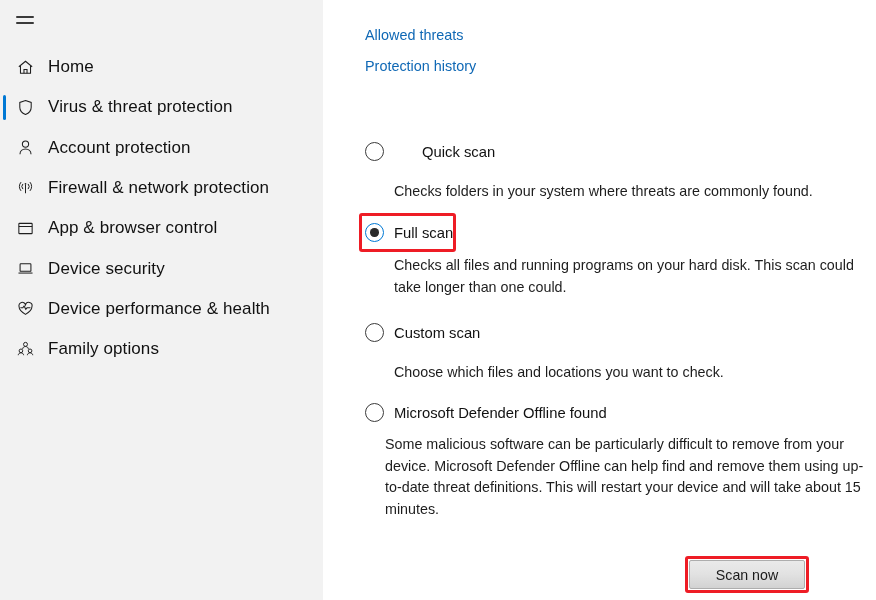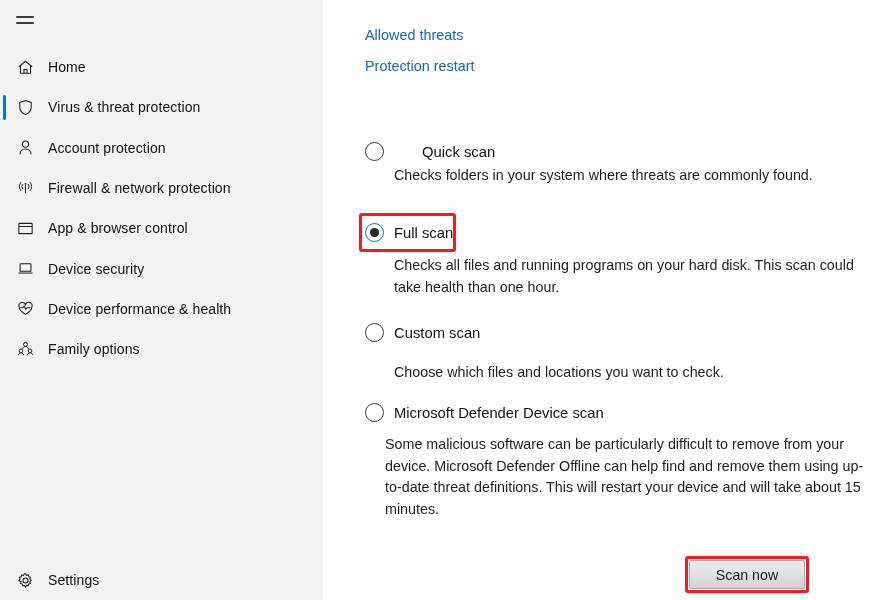--- a/index.html
+++ b/index.html
@@ -83,21 +83,21 @@
     width: 26px;
     min-width: 26px;
     height: 24px;
     display: flex;
     align-items: center;
     justify-content: center;
     color: #1f1f1f;
   }
   .nav-label {
     margin-left: 10px;
-    font-size: 14px;
+    font-size: 17px;
     color: #111111;
     letter-spacing: 0.1px;
     white-space: nowrap;
   }
 
   #settings-item {
     position: absolute;
     left: 0;
     top: 560px;
     width: 323px;
@@ -313,66 +313,57 @@
             <path d="M2.4 16c0-1.5 1.2-2.5 2.8-2.5s2.8 1 2.8 2.5"></path>
             <circle cx="14.8" cy="11.4" r="1.9"></circle>
             <path d="M12 16c0-1.5 1.2-2.5 2.8-2.5s2.8 1 2.8 2.5"></path>
           </svg>
         </div>
         <div class="nav-label">Family options</div>
       </div>
 
     </div>
 
-    <div id="settings-item">
-      <div class="nav-icon">
-        <svg width="19" height="19" viewBox="0 0 20 20" fill="none" stroke="#1f1f1f" stroke-width="1.1">
-          <circle cx="10" cy="10" r="2.6"></circle>
-          <path d="M10 2.9l1 1.7 1.9-.5.5 1.9 1.9.6-.7 1.8 1.3 1.5-1.3 1.5.7 1.8-1.9.6-.5 1.9-1.9-.5-1 1.7-1-1.7-1.9.5-.5-1.9-1.9-.6.7-1.8L3 10l1.3-1.5-.7-1.8 1.9-.6.5-1.9 1.9.5 1-1.8z"></path>
-        </svg>
-      </div>
-      <div class="nav-label">Settings</div>
-    </div>
 
   </div>
 
   <div id="main">
 
     <div class="link" id="link-allowed">Allowed threats</div>
-    <div class="link" id="link-history">Protection restart</div>
+    <div class="link" id="link-history">Protection history</div>
 
     <div class="scan-option" style="top:138px;">
       <div class="opt-head" style="padding-left:42px;gap:28px;">
         <div class="radio"></div>
         <div class="opt-title">Quick scan</div>
       </div>
-      <div class="opt-desc" style="margin-left:71px;margin-top:4px;">Checks folders in your system where threats are commonly found.</div>
+      <div class="opt-desc" style="margin-left:71px;margin-top:20px;">Checks folders in your system where threats are commonly found.</div>
     </div>
 
     <div class="scan-option" style="top:219px;">
       <div class="opt-head" style="padding-left:42px;">
         <div class="radio checked"></div>
         <div class="opt-title">Full scan</div>
       </div>
-      <div class="opt-desc" style="margin-left:71px;margin-top:13px;">Checks all files and running programs on your hard disk. This scan could take health than one hour.</div>
+      <div class="opt-desc" style="margin-left:71px;margin-top:13px;">Checks all files and running programs on your hard disk. This scan could take longer than one could.</div>
     </div>
     <div class="anno-box" style="left:36px;top:209px;width:97px;height:39px;"></div>
 
     <div class="scan-option" style="top:319px;">
       <div class="opt-head" style="padding-left:42px;">
         <div class="radio"></div>
         <div class="opt-title">Custom scan</div>
       </div>
       <div class="opt-desc" style="margin-left:71px;margin-top:20px;">Choose which files and locations you want to check.</div>
     </div>
 
     <div class="scan-option" style="top:399px;">
       <div class="opt-head" style="padding-left:42px;">
         <div class="radio"></div>
-        <div class="opt-title">Microsoft Defender Device scan</div>
+        <div class="opt-title">Microsoft Defender Offline found</div>
       </div>
       <div class="opt-desc" style="margin-left:62px;margin-top:12px;max-width:492px;">Some malicious software can be particularly difficult to remove from your device. Microsoft Defender Offline can help find and remove them using up-to-date threat definitions. This will restart your device and will take about 15 minutes.</div>
     </div>
 
     <button id="scan-now">Scan now</button>
     <div class="anno-box" style="left:362px;top:552px;width:124px;height:37px;"></div>
 
   </div>
 
 </div>

